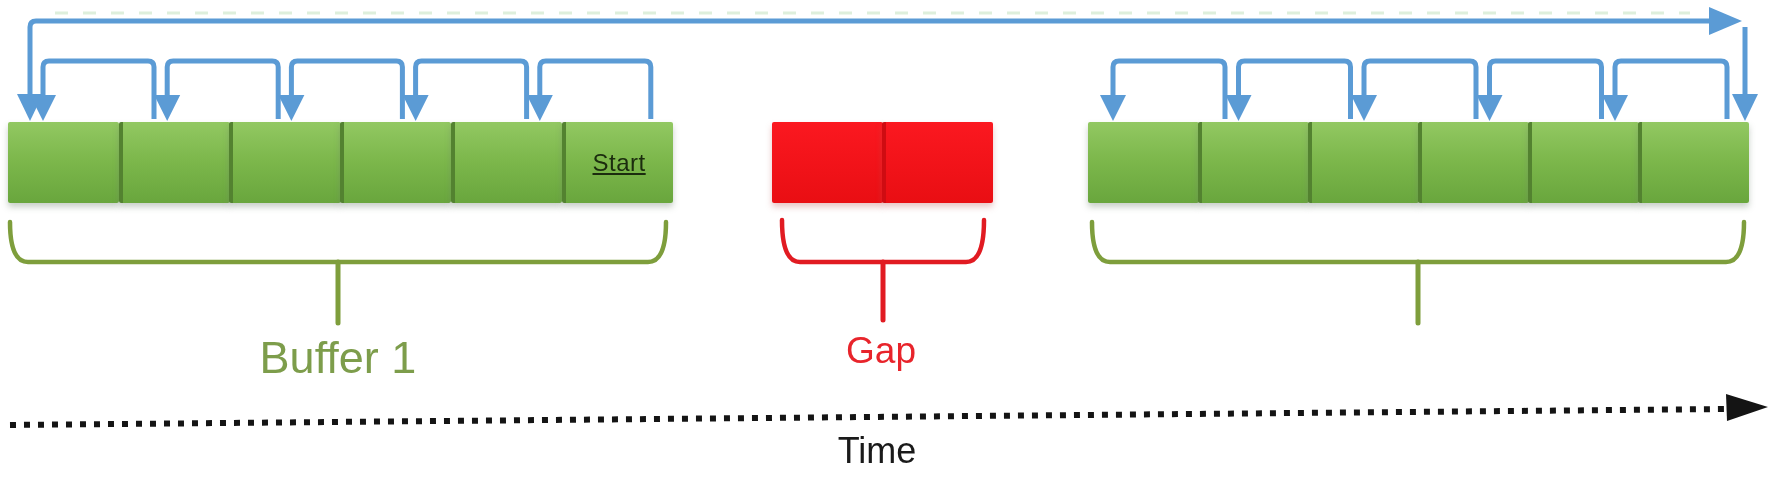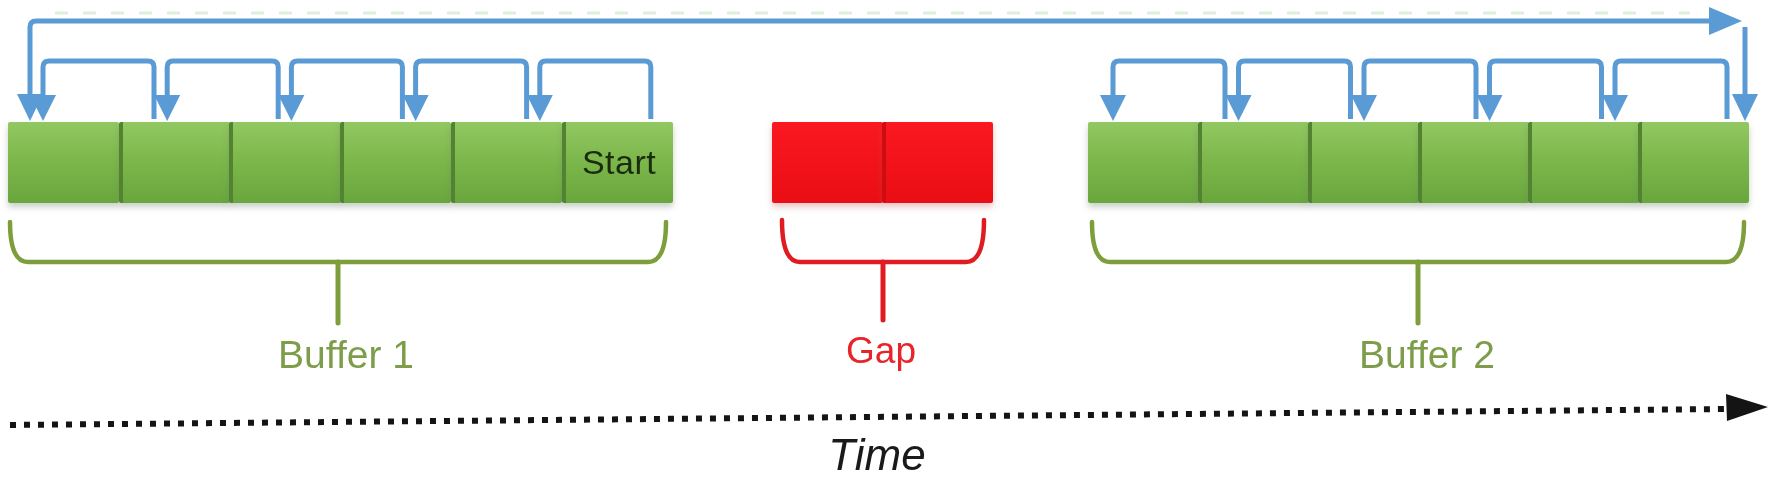--- a/index.html
+++ b/index.html
@@ -22,32 +22,33 @@
   }
   .block.green.seam{border-left:4px solid var(--green-seam);}
   .block.red{
     background:linear-gradient(180deg, var(--red-top) 0%, var(--red-bot) 100%);
     box-shadow:0 4px 6px rgba(190,90,90,0.35);
   }
   .block.red.seam{border-left:4px solid var(--red-seam);}
   .start-text{
     position:absolute;left:0;top:0;width:100%;height:100%;
     display:flex;align-items:center;justify-content:center;
-    font-size:34px;letter-spacing:0.5px;
+    font-size:24px;letter-spacing:0.5px;
     color:var(--start-text);
+    text-decoration:underline;
   }
   .lbl{
     position:absolute;
     transform:translateX(-50%);
     white-space:nowrap;
     line-height:1;
   }
-  .lbl.olive{color:var(--label-green);font-size:39px;margin-left:8px;}
+  .lbl.olive{color:var(--label-green);font-size:45px;}
   .lbl.redtxt{color:var(--label-red);font-size:37px;}
-  .lbl.timetxt{color:var(--label-time);font-size:44px;font-style:italic;}
+  .lbl.timetxt{color:var(--label-time);font-size:36px;}
   svg{position:absolute;left:0;top:0;}
 </style>
 </head>
 <body>
 
 <div id="stage" style="--green-top: #92c862; --green-bot: #69a63d; --green-seam: #538230; --red-top: #fb1820; --red-bot: #e90e13; --red-seam: #cf0c12; --label-green: #7d9d4b; --label-red: #e8242b; --label-time: #1a1a1a; --start-text: #1b2c0e;">
   <div id="arrow-layer">
   <svg width="1787" height="500" viewBox="0 0 1787 500" xmlns="http://www.w3.org/2000/svg">
 
     <path d="M 55,13 L 1690,13" stroke="#b7dcb2" stroke-width="3" stroke-dasharray="13 15" opacity="0.45"></path>
@@ -106,15 +107,14 @@
       <div class="block green" style="left: 1088px; width: 110.5px;"></div>
       <div class="block green seam" style="left: 1198px; width: 110.5px;"></div>
       <div class="block green seam" style="left: 1308px; width: 110.5px;"></div>
       <div class="block green seam" style="left: 1418px; width: 110.5px;"></div>
       <div class="block green seam" style="left: 1528px; width: 110.5px;"></div>
       <div class="block green seam" style="left: 1638px; width: 110.5px;"></div>
     </div>
 
   <div class="lbl olive" style="left:338px;top:335px;">Buffer 1</div>
   <div class="lbl redtxt" style="left:881px;top:332px;text-align:center;">Gap</div>
-  <div class="lbl olive" style="left:1419px;top:335px;">Buffer 2</div>
   <div class="lbl timetxt" style="left:877px;top:433px;">Time</div>
 </div>
 
 </body></html>

